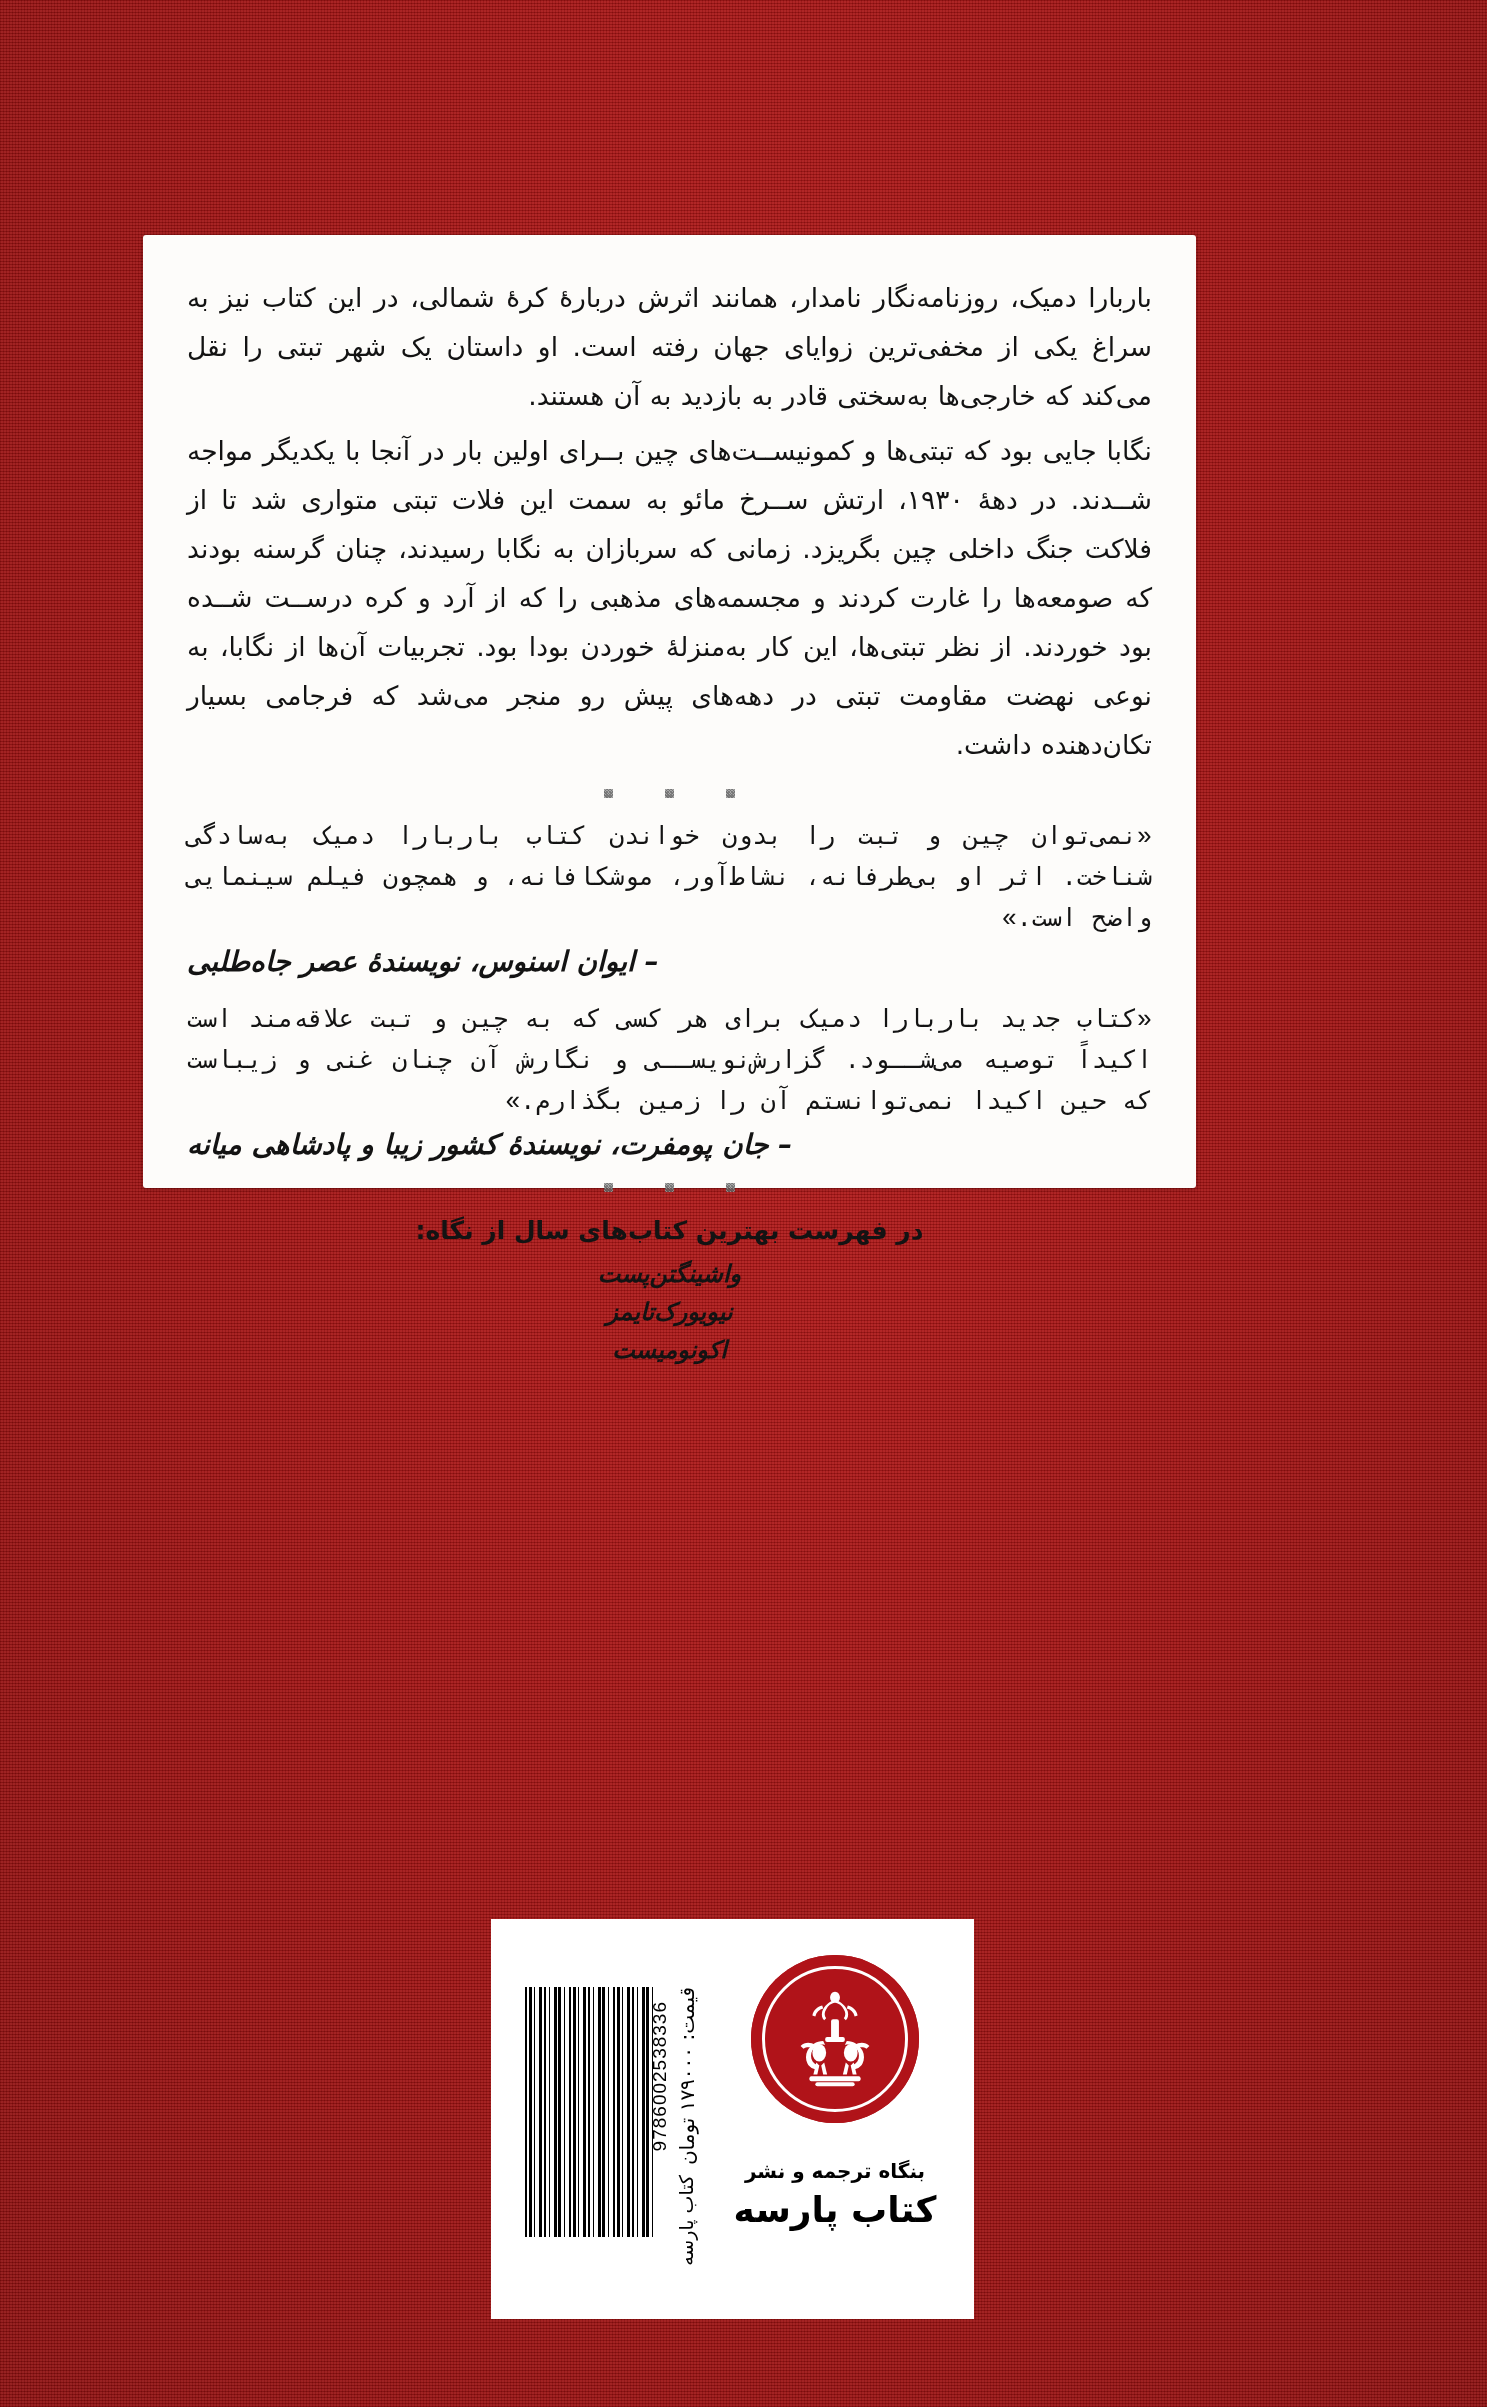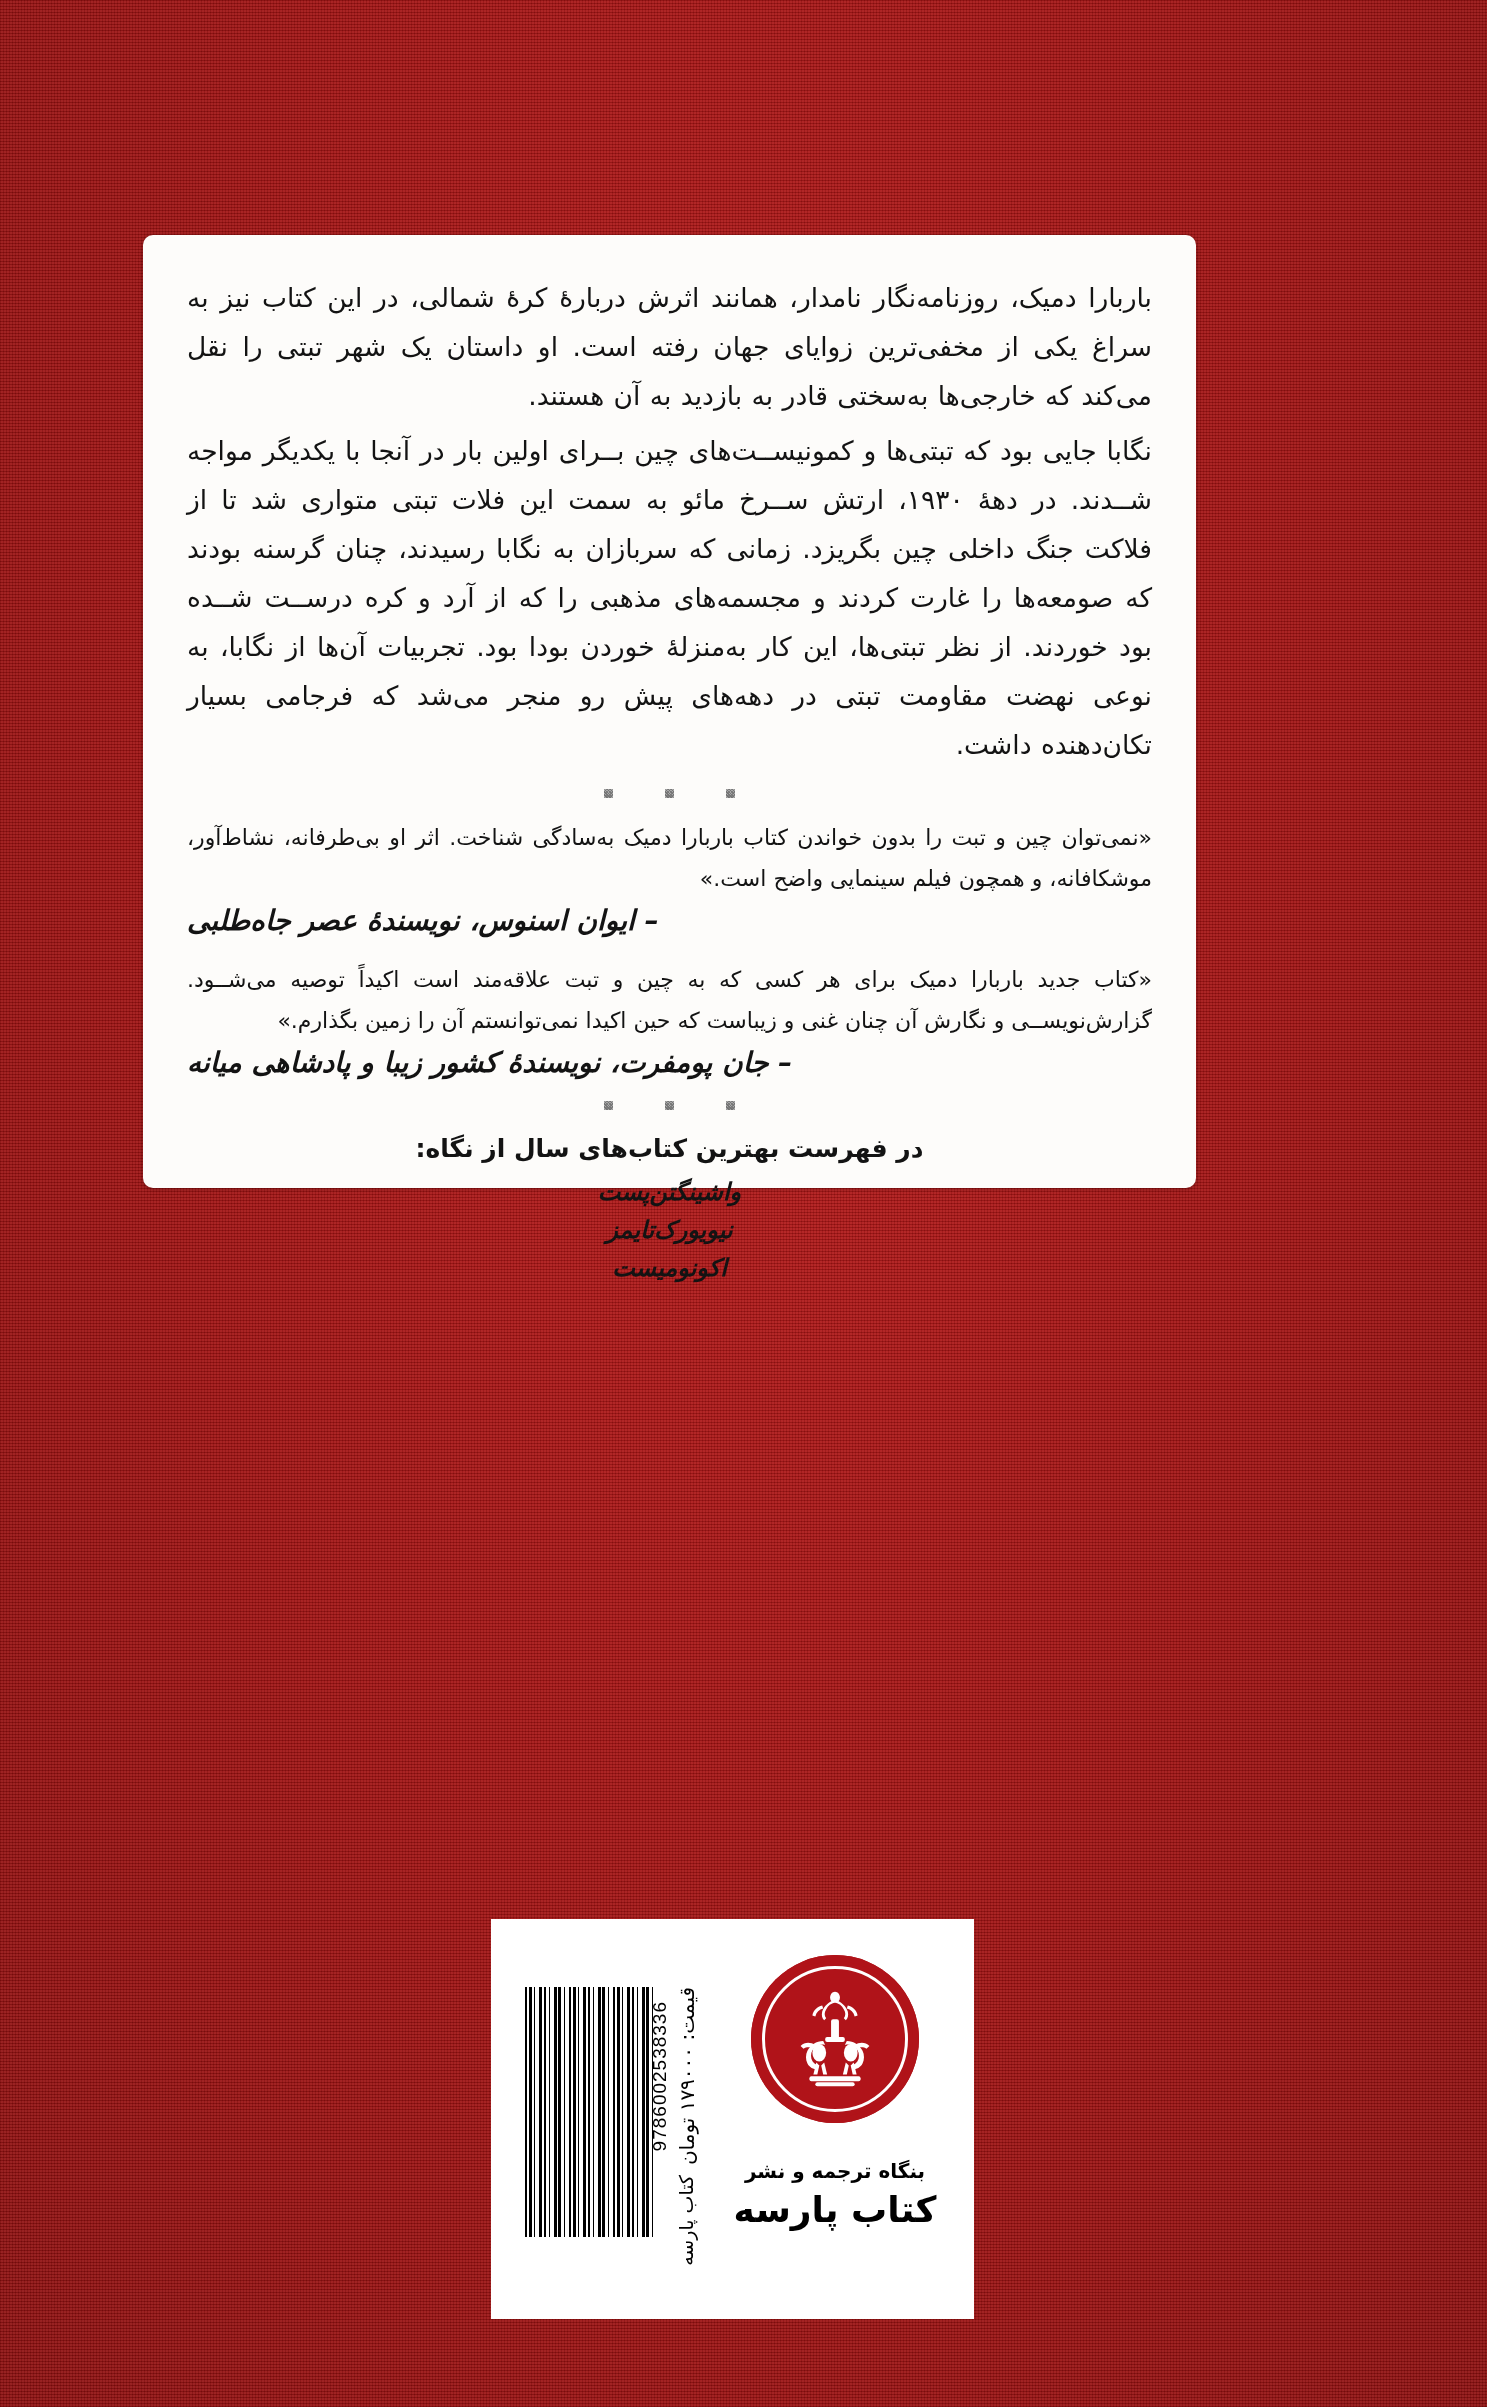--- a/index.html
+++ b/index.html
@@ -15,21 +15,21 @@
     background-color:#a81212;
     background-image:
       repeating-linear-gradient(0deg, rgba(0,0,0,.13) 0px, rgba(0,0,0,.13) 1px, rgba(255,255,255,.05) 1px, rgba(255,255,255,.05) 3px),
       repeating-linear-gradient(90deg, rgba(0,0,0,.09) 0px, rgba(0,0,0,.09) 1px, rgba(255,255,255,.035) 1px, rgba(255,255,255,.035) 3px),
       radial-gradient(ellipse at 50% 35%, #b51616 0%, #a11010 55%, #8d0d0d 100%);
   }
   #panel{
     position:absolute;
     left:143px;top:235px;width:1053px;height:953px;
     background:#fdfcfa;
-    border-radius:10px;
+    border-radius:3px;
     box-shadow:0 1px 4px rgba(0,0,0,.25);
     padding:38px 44px 26px 44px;
     box-sizing:border-box;
     direction:rtl;
     text-align:justify;
     color:#131313;
   }
   .body-par{
     font-size:26.5px;
     line-height:49px;
@@ -55,25 +55,26 @@
     background:
       repeating-linear-gradient(45deg,#5e5e5e 0 1px,transparent 1px 2px),
       repeating-linear-gradient(-45deg,#6a6a6a 0 1px,transparent 1px 2px),
       #9a9a9a;
     border-radius:1px;
     opacity:.85;
     vertical-align:middle;
   }
 
   .quote{
-    font-size:22px;
+    font-size:25px;
     line-height:41px;
     text-align:justify;
     text-align-last:right;
     margin:0;
+    font-family:Liberation Mono, monospace;
   }
   .attrib{
     font-size:28px;
     line-height:36px;
     font-weight:bold;
     font-style:italic;
     text-align:left;
     margin:4px 0 0 0;
     direction:rtl;
   }

